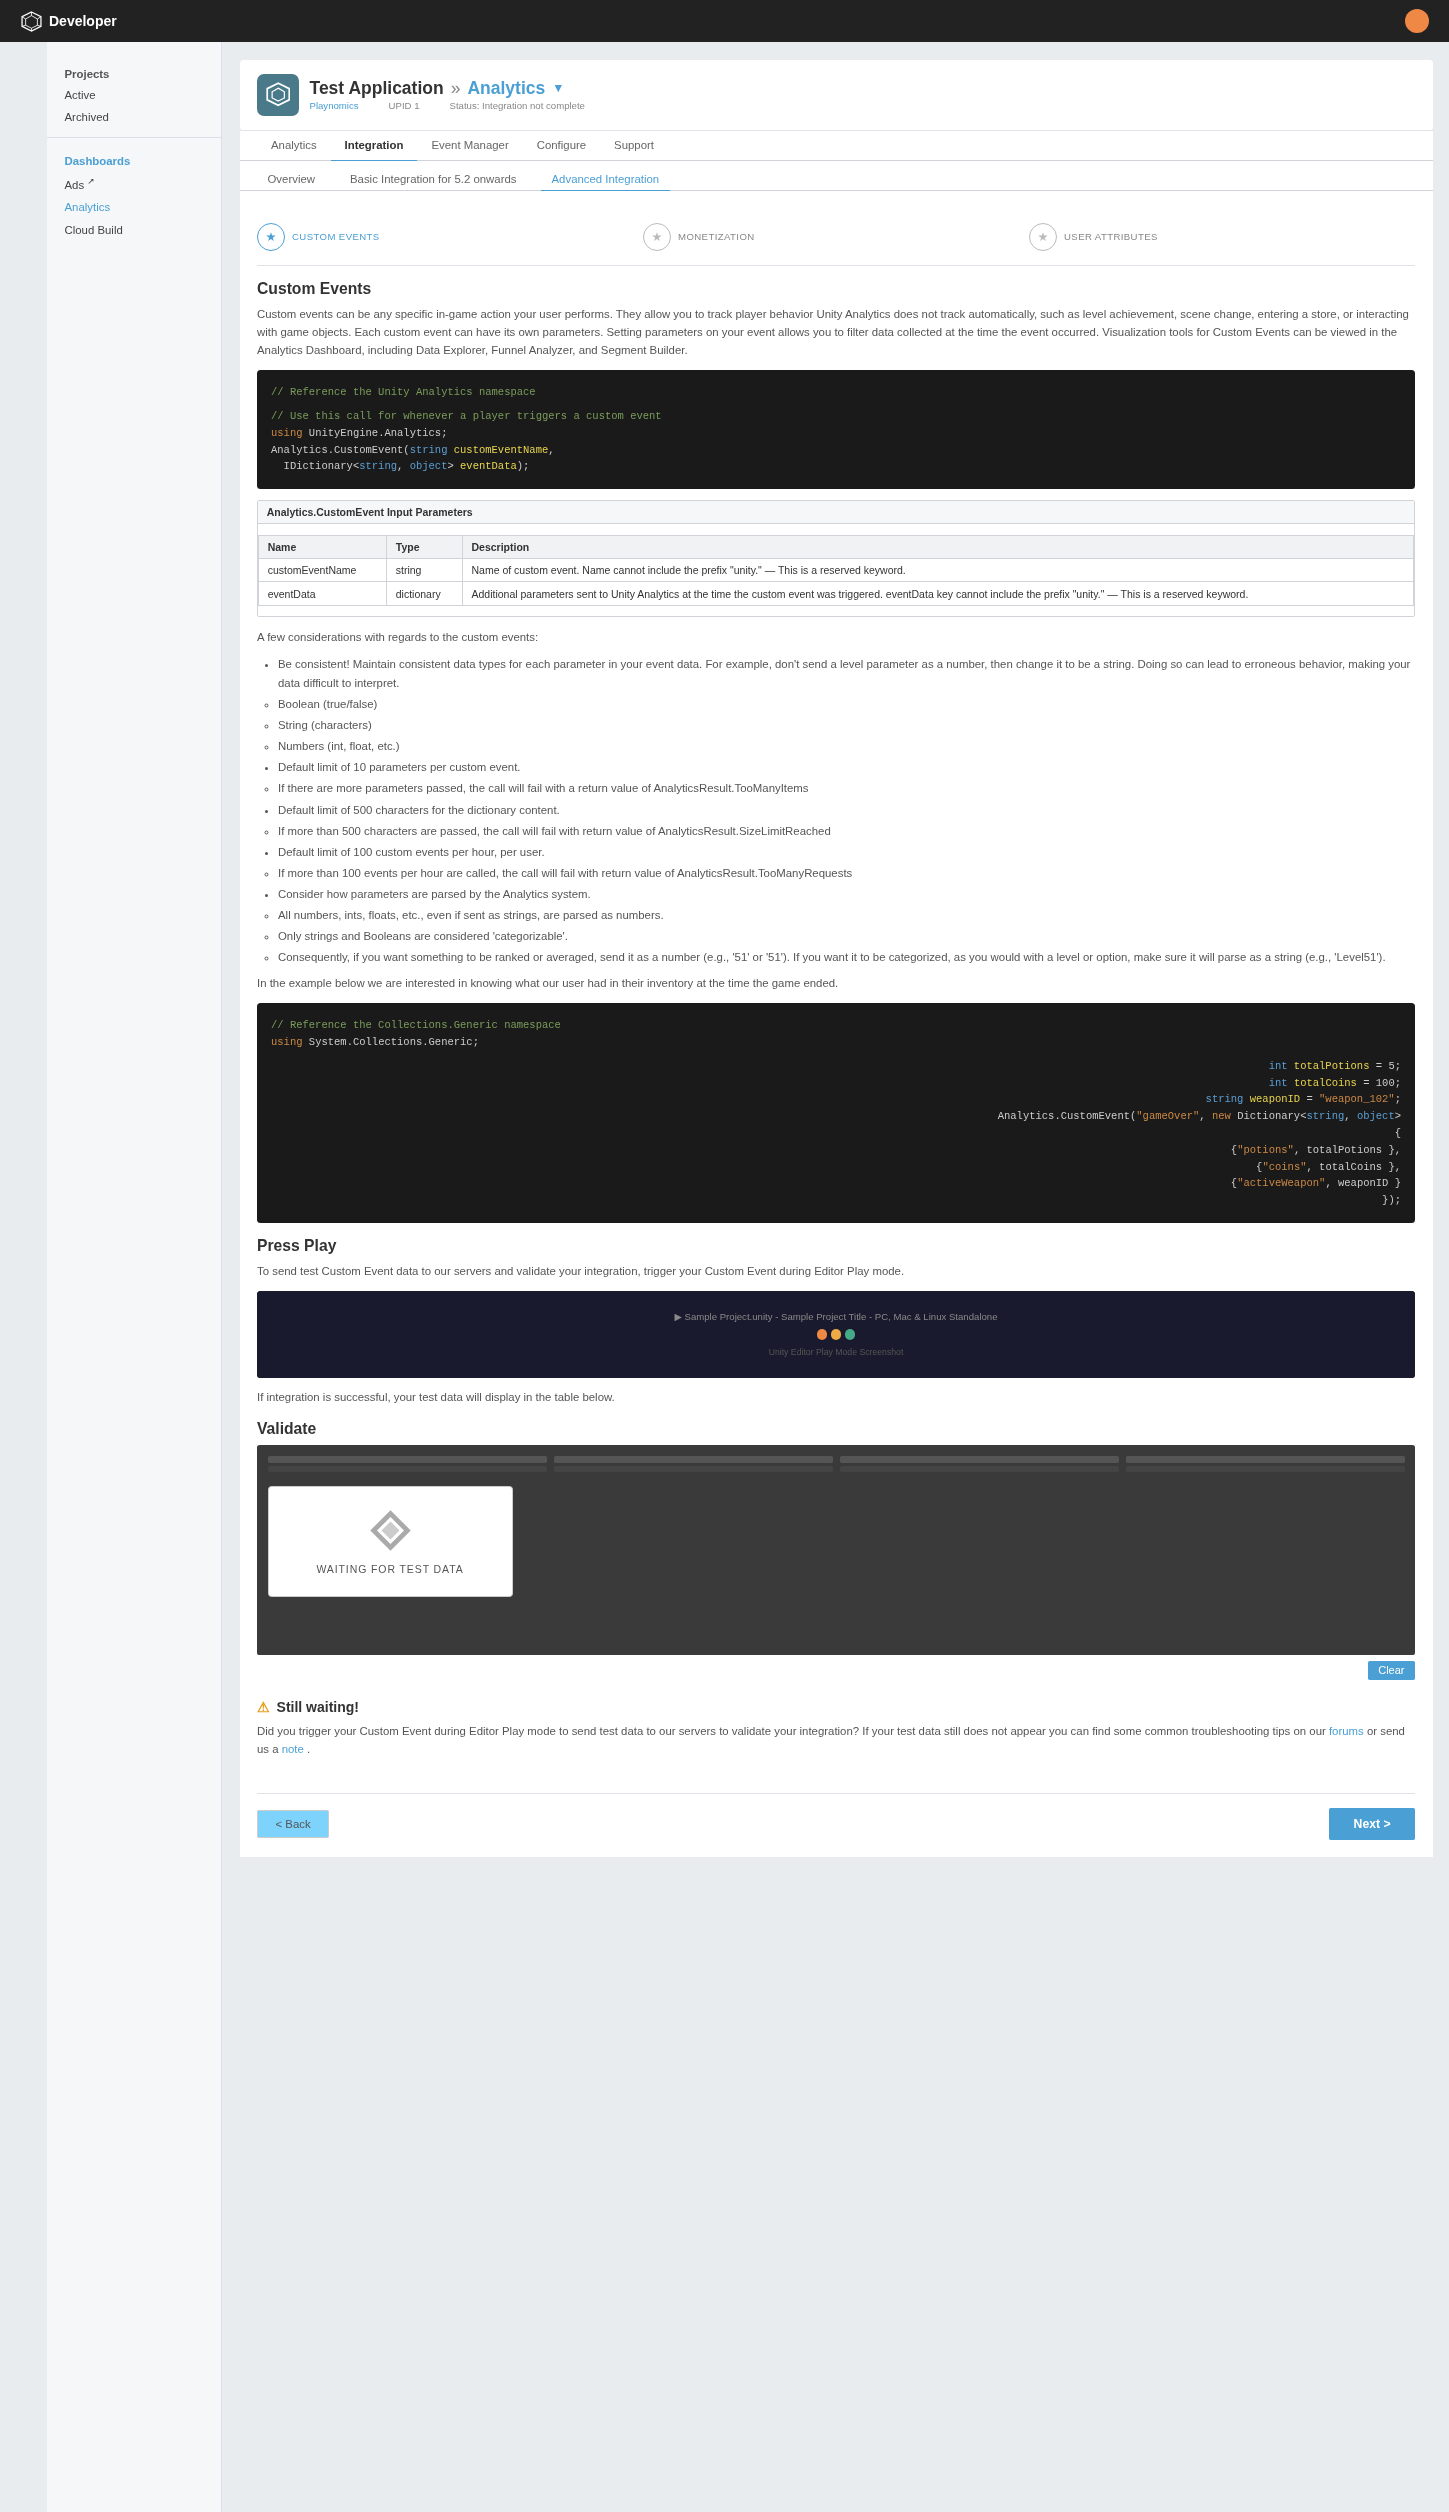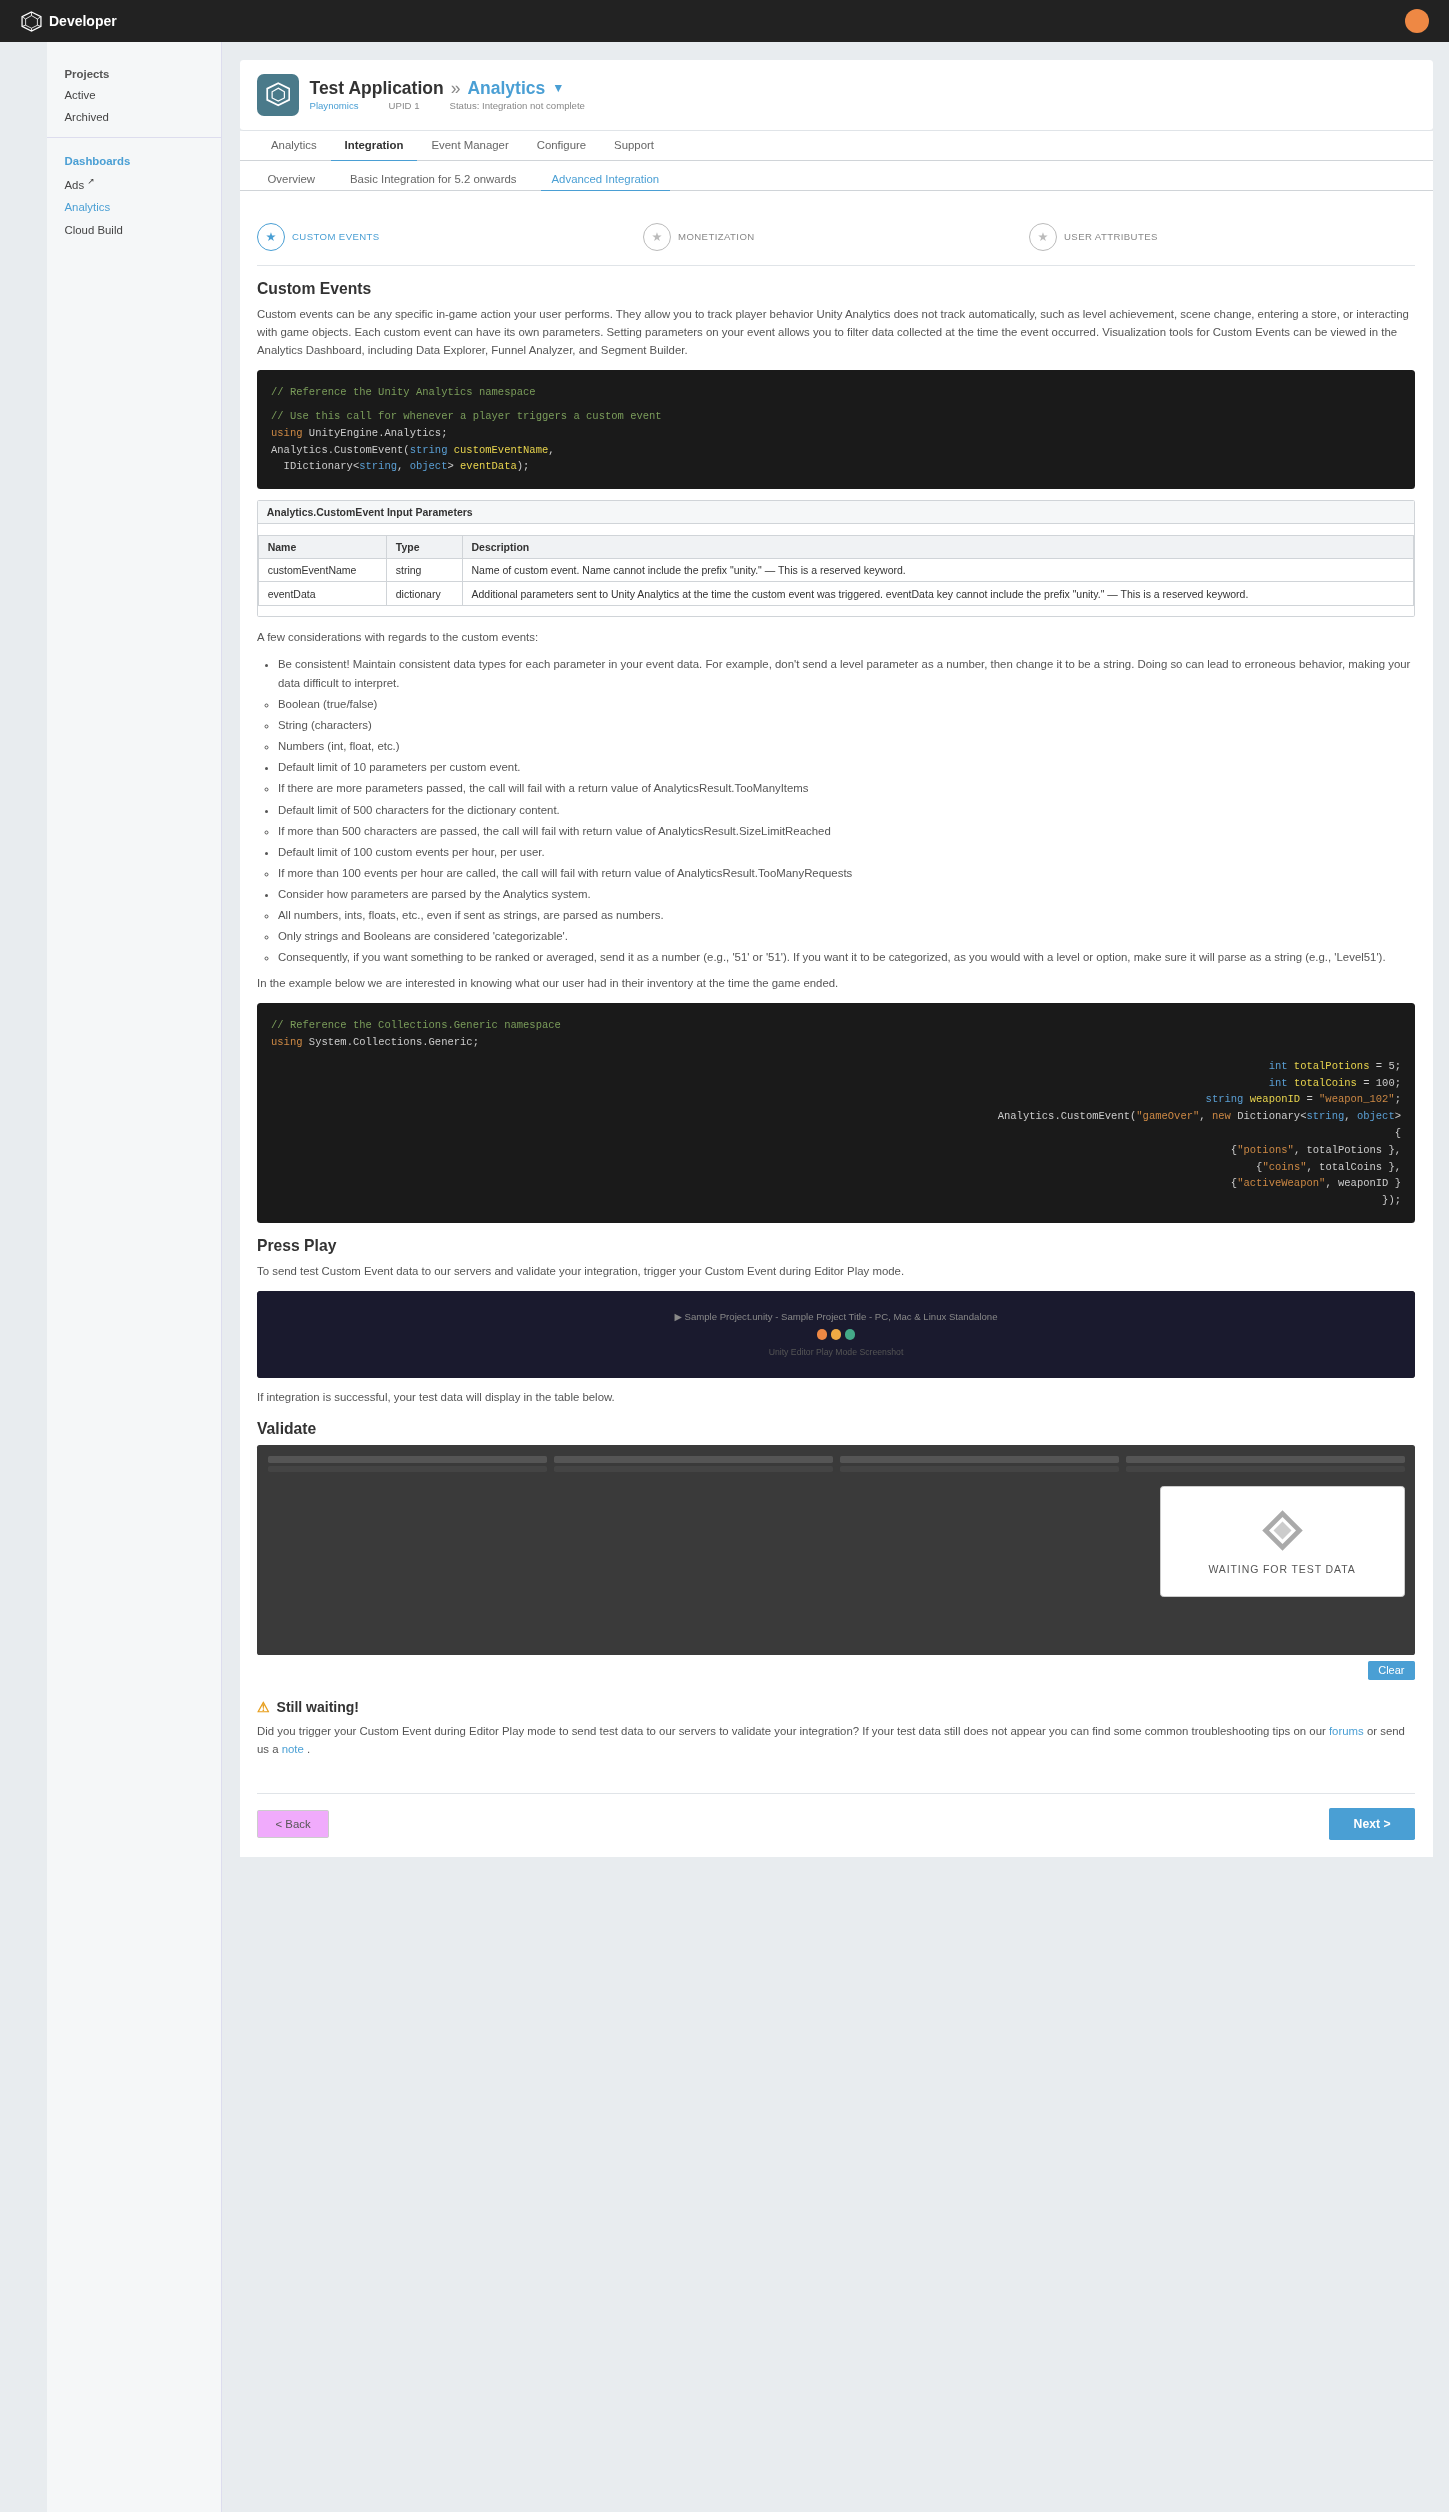--- a/index.html
+++ b/index.html
@@ -246,21 +246,21 @@
     
     .nav-buttons {
       display: flex;
       justify-content: space-between;
       align-items: center;
       margin-top: 21px;
       padding-top: 14px;
       border-top: 0.9px solid #e0e4e8;
     }
     .back-btn {
-      background: #f0abfc;
+      background: #7dd3fc;
       border: 0.9px solid #ccc;
       padding: 7px 17.5px;
       border-radius: 1.7px;
       cursor: pointer;
       font-size: 11.4px;
       color: #555;
     }
     .next-btn {
       background: #4a9fd4;
       color: #fff;
@@ -496,21 +496,21 @@
           <div style="flex:1;height:7px;background:#555;border-radius:1.7px;"></div>
           <div style="flex:1;height:7px;background:#555;border-radius:1.7px;"></div>
         </div>
         <div style="display:flex;gap:7px;margin-bottom:1.7px;">
           <div style="flex:1;height:5.2px;background:#444;border-radius:1.7px;"></div>
           <div style="flex:1;height:5.2px;background:#444;border-radius:1.7px;"></div>
           <div style="flex:1;height:5.2px;background:#444;border-radius:1.7px;"></div>
           <div style="flex:1;height:5.2px;background:#444;border-radius:1.7px;"></div>
         </div>
 
-        <div style="position:relative;margin-top:14px;display:flex;justify-content:flex-end;">
+        <div style="position:relative;margin-top:14px;display:flex;justify-content:flex-start;">
           <div style="background:#fff;border:0.9px solid #ccc;border-radius:3.5px;padding:21px 35px;display:flex;flex-direction:column;align-items:center;gap:10.5px;width:245px;">
             <svg width="45" height="45" viewBox="0 0 100 100">
               <polygon points="50,5 95,50 50,95 5,50" fill="#aaa"></polygon>
               <polygon points="50,20 80,50 50,80 20,50" fill="#fff"></polygon>
               <polygon points="50,30 70,50 50,70 30,50" fill="#ccc"></polygon>
             </svg>
             <span class="waiting-text">WAITING FOR TEST DATA</span>
           </div>
         </div>
       </div>

